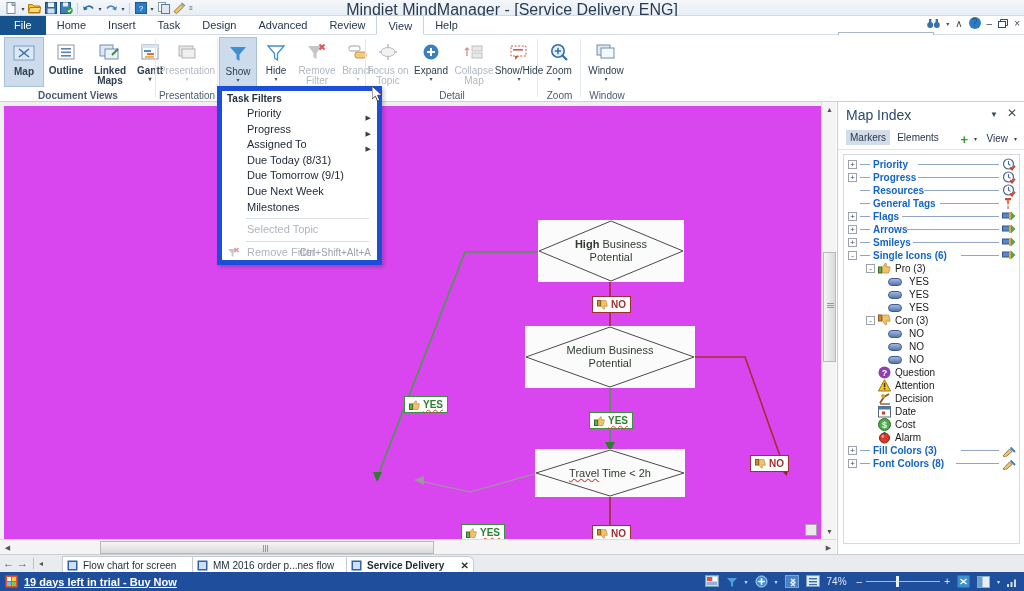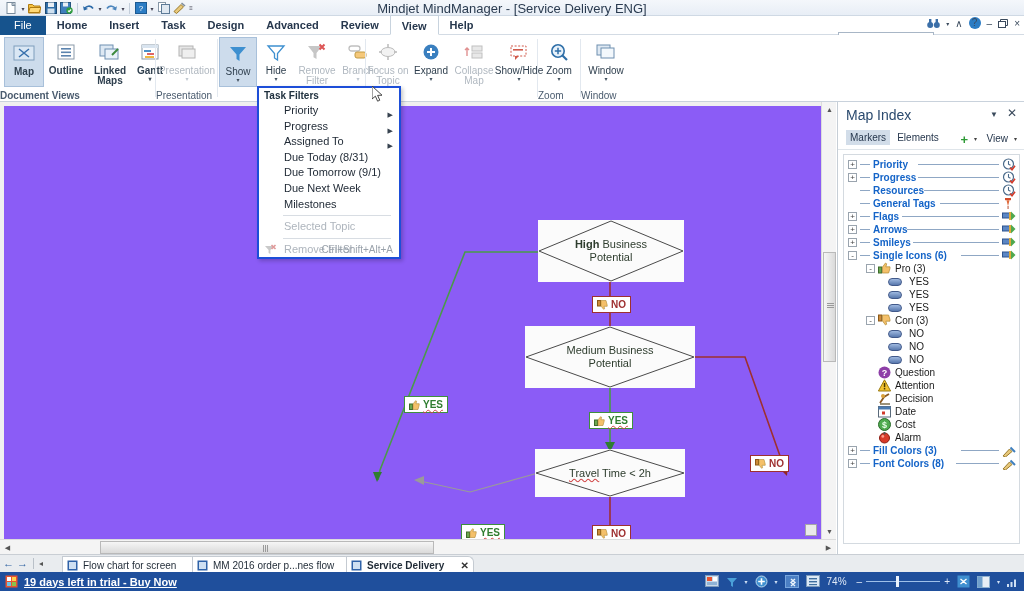--- a/index.html
+++ b/index.html
@@ -18,31 +18,31 @@
     position: absolute; left: 0; top: 0; width: 1024px; height: 16px;
     background: linear-gradient(#f4f7fb, #e8eef6);
     border-bottom: 1px solid #cfd9e4;
   }
   .qat { position: absolute; left: 4px; top: 1px; display: flex; align-items: center; gap: 1px; }
   .qat .qi { width: 15px; height: 14px; display: flex; align-items: center; justify-content: center; font-size: 10px; }
   .qat .sep { width: 1px; height: 11px; background: #c3cedb; margin: 0 2px; }
   .qat .caret { font-size: 6px; color: #445; width: 6px; }
   .title-text {
     position: absolute; left: 0; top: 1px; width: 1024px; text-align: center;
-    font-size: 13px; color: #2a3b50;
+    font-size: 16px; color: #2a3b50;
   }
 
   
   .tabrow {
     position: absolute; left: 0; top: 16px; width: 1024px; height: 19px;
     background: #ffffff; border-bottom: 1px solid #d3dbe4;
   }
   .tab {
     float: left; height: 19px; line-height: 19px; padding: 0 11px;
-    font-size: 11px; color: #26374d; cursor: default; font-weight: bold;
+    font-size: 11px; color: #26374d; cursor: default;
   }
   .tab.file { background: #16538d; color: #fff; font-weight: normal; padding: 0 14px; }
   .tab.active {
     background: #ffffff; border: 1px solid #c8d3de; border-bottom: 1px solid #ffffff;
     margin-top: -1px; height: 20px; line-height: 20px;
   }
   .findbox { position: absolute; right: 90px; top: 16px; display: flex; align-items: center; gap: 4px; }
   .findbox label { font-size: 10px; color: #3b4a5c; }
   .findbox .inp {
     width: 96px; height: 14px; border: 1px solid #a8b6c6; background: #fff;
@@ -59,67 +59,66 @@
     background: #2b7cc4; color: #fff; font-size: 9px; line-height: 12px; text-align: center;
   }
 
   
   .ribbon {
     position: absolute; left: 0; top: 35px; width: 1024px; height: 67px;
     background: #ffffff; border-bottom: 1px solid #c9d2dc;
   }
   .rgroup { position: absolute; top: 0; height: 67px; }
   .rgroup .glabel {
-    position: absolute; bottom: 1px; width: 100%; 
+    position: absolute; bottom: 1px; width: 100%; text-align: center;
     font-size: 10px; color: #4a5b6e;
   }
   .rgroup .gdiv {
     position: absolute; right: 0; top: 4px; width: 1px; height: 58px; background: #e2e8ef;
   }
   .rbtn {
     position: absolute; top: 2px; width: 52px; height: 50px;
     display: flex; flex-direction: column; align-items: center; padding-top: 3px;
     cursor: default;
   }
   .rbtn .ico { height: 24px; display: flex; align-items: center; justify-content: center; }
   .rbtn .lbl { font-size: 10px; color: #30404f; text-align: center; line-height: 10px; margin-top: 2px; }
   .rbtn .arr { font-size: 6px; color: #43525f; line-height: 6px; }
   .rbtn.sel { background: #cddcec; border: 1px solid #a8c0da; }
   .rbtn.disabled .lbl { color: #b0b8c0; }
   .rbtn.disabled .arr { color: #c0c8d0; }
   .svgi { display: block; }
 
   
   .menu {
-    position: absolute; left: 217px; top: 86px; width: 144px;
-    background: #ffffff; border: 2px solid #1d4ed8;
+    position: absolute; left: 217px; top: 86px; width: 165px;
+    background: #ffffff; border: 5px solid #1d4ed8;
     box-shadow: 2px 2px 4px rgba(0,0,0,0.22);
     z-index: 40;
-    margin-left: 40px;
   }
   .menu-title {
     height: 15px; line-height: 15px; padding-left: 5px;
     font-size: 10px; font-weight: bold; color: #20313f;
     background: #ffffff; border-bottom: 1px solid #ffffff;
   }
   .menu-item {
     height: 15.6px; line-height: 15.6px; padding-left: 25px; font-size: 11px;
     color: #1d2733; position: relative; cursor: default;
   }
   .menu-item.disabled { color: #aeb5bd; }
   .menu-item .sub { position: absolute; right: 6px; top: 4px; font-size: 7px; color: #37424f; }
   .menu-item .mico { position: absolute; left: 5px; top: 2px; width: 14px; height: 12px; }
   .menu-item .kbd { position: absolute; right: 6px; font-size: 10px; color: #9aa2ab; }
   .menu-sep { height: 1px; background: #d8dde3; margin: 3px 8px 3px 24px; }
   .cursor-arrow { position: absolute; left: 372px; top: 86px; z-index: 60; }
 
   
   .canvas-wrap {
     position: absolute; left: 0; top: 102px; width: 836px; height: 437px;
-    background: #8b5cf6; border-right: 1px solid #b8b8b8;
+    background: #d946ef; border-right: 1px solid #b8b8b8;
     overflow: hidden;
   }
   .canvas-top-edge { position: absolute; left: 0; top: 0; width: 836px; height: 4px; background: #f0f0f0; }
   .canvas-left-edge { position: absolute; left: 0; top: 0; width: 4px; height: 437px; background: #f0f0f0; }
 
   .diamond {
     position: absolute; background: #fbfbfb;
     display: flex; align-items: center; justify-content: center;
   }
   .diamond .dshape {

